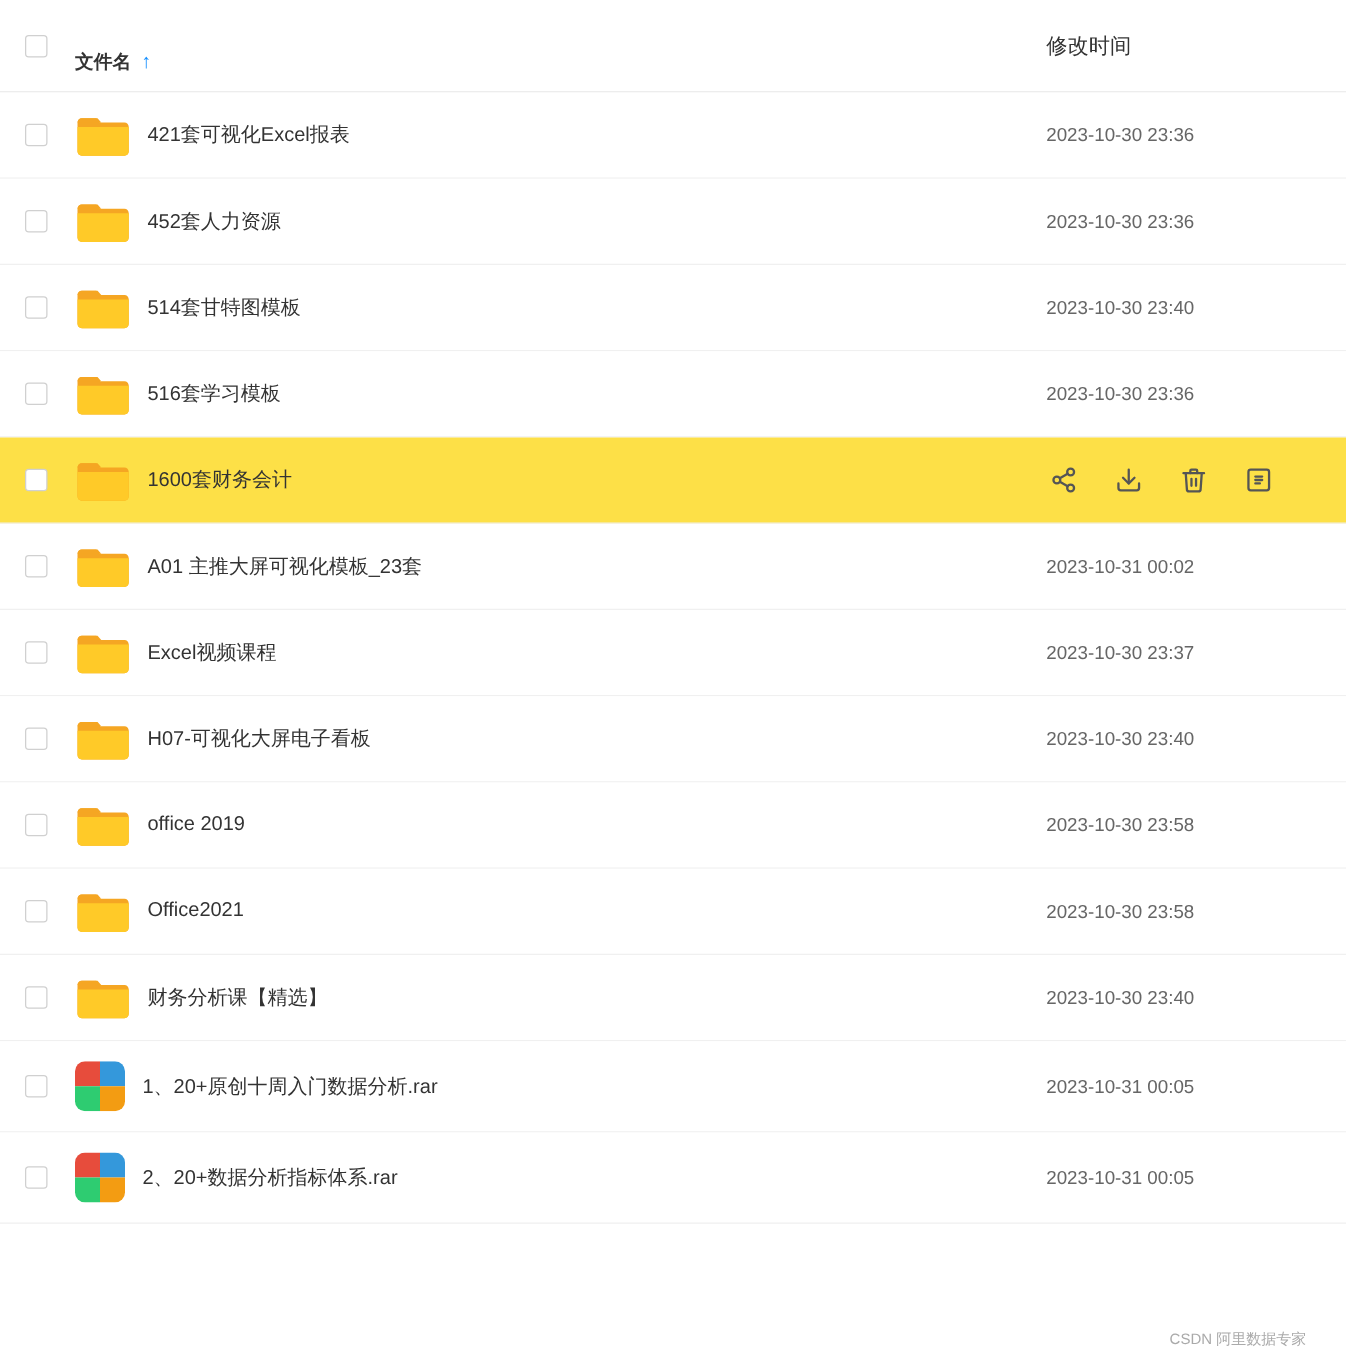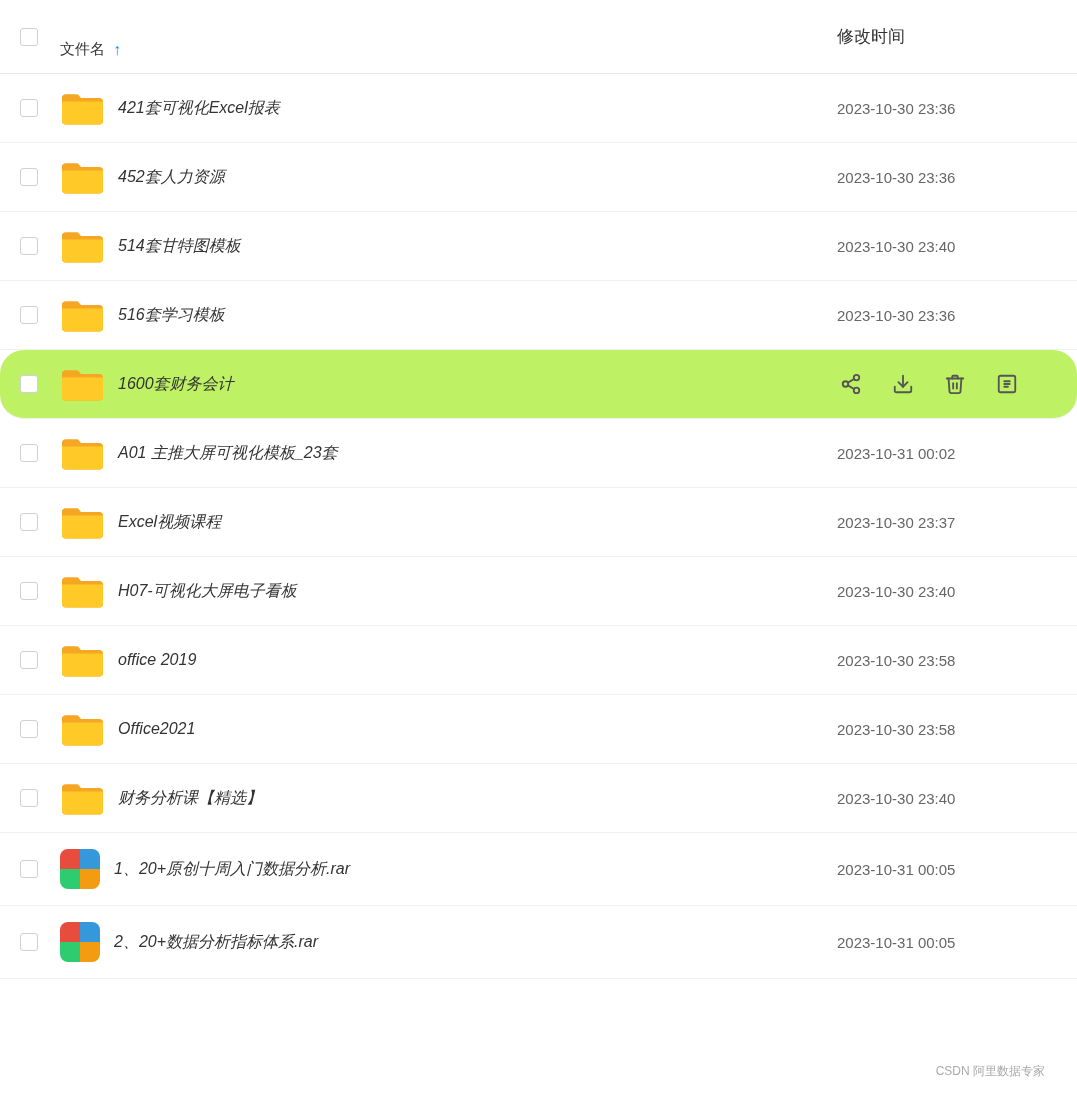--- a/index.html
+++ b/index.html
@@ -34,21 +34,21 @@
       align-items: center;
     }
 
     .header-name {
       flex: 1;
       display: flex;
       align-items: flex-end;
       gap: 8px;
       font-size: 15px;
       color: #333;
-      font-weight: 400;
+      font-weight: 700;
       margin-top: 26px;
     }
 
     .header-name .sort-icon {
       color: #1890ff;
       font-size: 16px;
     }
 
     .header-date {
       width: 220px;
@@ -61,38 +61,36 @@
       display: flex;
       align-items: center;
       padding: 16px 20px;
       border-bottom: 1px solid #f0f0f0;
       background: #ffffff;
       cursor: pointer;
       transition: background 0.2s;
     }
 
     .list-row.highlighted {
-      background: #bef264;
-      border-radius: 24px;
+      background: #fde047;
     }
 
     .row-checkbox {
       width: 40px;
       display: flex;
       align-items: center;
     }
 
     .row-name {
       flex: 1;
       display: flex;
       align-items: center;
       gap: 14px;
       font-size: 16px;
       color: #333;
-      font-style: italic;
     }
 
     .row-date {
       width: 220px;
       font-size: 15px;
       color: #666;
     }
 
     .row-actions {
       width: 220px;

